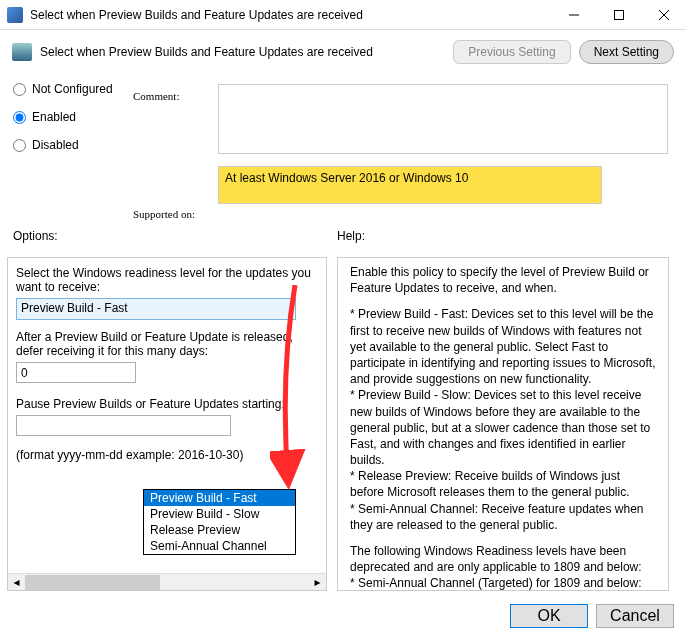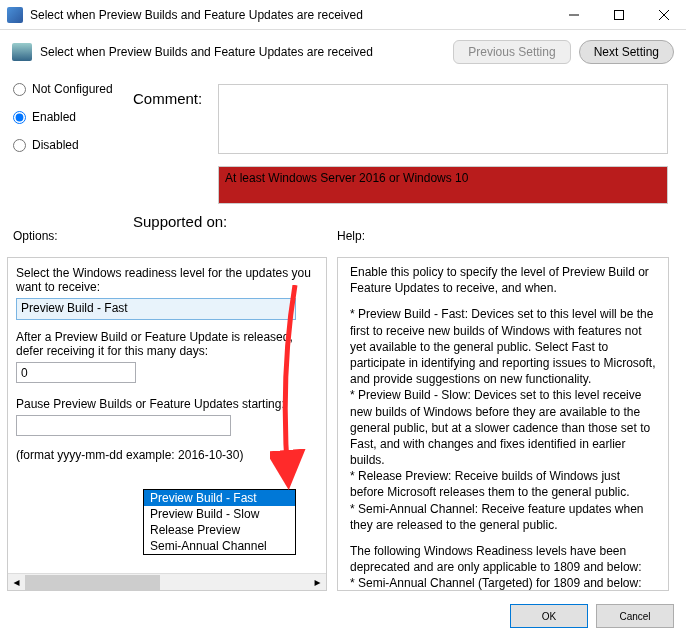--- a/index.html
+++ b/index.html
@@ -11,43 +11,43 @@
 .titlebar .win-btn svg { width: 10px; height: 10px; stroke: #000; stroke-width: 1; fill: none; }
 .header-row { display: flex; align-items: center; padding: 10px 12px 8px; gap: 8px; }
 .header-row .hdr-icon { width: 20px; height: 18px; background: linear-gradient(#9cc,#368); border-radius: 2px; }
 .header-row .hdr-text { flex: 1; font-size: 12px; }
 .header-row button { height: 24px; padding: 0 14px; border: 1px solid #adadad; background: #e1e1e1; font-size: 12px; cursor: pointer; }
 .header-row button:disabled { color: #888; border-color: #ccc; background: #efefef; border-radius: 6px; }
 .header-row button.next { background: #e1e1e1; border-radius: 12px; }
 .radio-area { position: absolute; left: 13px; top: 82px; display: flex; flex-direction: column; gap: 14px; }
 .radio-area label { display: flex; align-items: center; gap: 6px; cursor: pointer; }
 .radio-area input { width: 13px; height: 13px; }
-.label-col { position: absolute; left: 133px; top: 90px; font-size: 15px; }
+.label-col { position: absolute; left: 133px; top: 90px; font-size: 11px; font-family: Liberation Serif, serif; }
 .label-col .supp { margin-top: 106px; }
 .comment-box { position: absolute; left: 218px; top: 84px; width: 450px; height: 70px; border: 1px solid #ccc; overflow-y: scroll; background: #fff; }
-.supported-box { position: absolute; left: 218px; top: 166px; width: 450px; height: 38px; border: 1px solid #ccc; overflow-y: scroll; background: #b91c1c; padding: 4px 6px; font-size: 12px; }
+.supported-box { position: absolute; left: 218px; top: 166px; width: 384px; height: 38px; border: 1px solid #ccc; overflow-y: scroll; background: #fde047; padding: 4px 6px; font-size: 12px; }
 .opts-label { position: absolute; left: 13px; top: 229px; }
 .help-label { position: absolute; left: 337px; top: 229px; }
 .options-panel { position: absolute; left: 7px; top: 257px; width: 320px; height: 334px; border: 1px solid #ccc; background: #fff; }
 .options-inner { padding: 8px 8px; overflow: hidden; position: relative; height: 317px; }
 .options-inner .line { margin-bottom: 4px; }
 .sel-wrap { margin-top: 4px; margin-bottom: 10px; }
 .sel-wrap select, .sel-wrap .fake-select { width: 280px; height: 22px; border: 1px solid #7ab5e3; background: #e8f3fb; padding: 2px 4px; font-size: 12px; }
 .num-input { width: 120px; height: 21px; border: 1px solid #abadb3; padding: 1px 4px; font-size: 12px; }
 .txt-input { width: 215px; height: 21px; border: 1px solid #abadb3; padding: 1px 4px; font-size: 12px; }
 .dropdown-pop { position: absolute; left: 135px; top: 231px; width: 153px; border: 1px solid #000; background: #fff; font-size: 12px; z-index: 5; }
 .dropdown-pop .opt { padding: 1px 6px; cursor: pointer; }
 .dropdown-pop .opt.sel { background: #0078d7; color: #fff; }
 .hscroll { position: absolute; left: 0; bottom: 0; width: 100%; height: 17px; background: #f0f0f0; border-top: 1px solid #ddd; display: flex; align-items: center; }
 .hscroll .arr { width: 17px; height: 17px; display: flex; align-items: center; justify-content: center; cursor: pointer; }
 .hscroll .thumb { width: 135px; height: 15px; background: #cdcdcd; margin-left: 0; }
 .help-panel { position: absolute; left: 337px; top: 257px; width: 332px; height: 334px; border: 1px solid #ccc; background: #fff; overflow-y: scroll; padding: 6px 12px; font-size: 12px; line-height: 1.35; }
 .help-panel p { margin-bottom: 10px; }
 .btn-row { position: absolute; right: 12px; bottom: 8px; display: flex; gap: 8px; }
-.btn-row button { width: 78px; height: 24px; border: 1px solid #adadad; background: #e1e1e1; font-size: 10px; cursor: pointer; }
+.btn-row button { width: 78px; height: 24px; border: 1px solid #adadad; background: #e1e1e1; font-size: 16px; cursor: pointer; }
 .btn-row button.ok { border: 1px solid #0078d7; }
 .arrow-annot { position: absolute; left: 270px; top: 285px; width: 50px; height: 210px; pointer-events: none; z-index: 10; }
 </style>
 </head>
 <body>
 
 <div class="titlebar">
   <div class="app-icon"></div>
   <div class="title">Select when Preview Builds and Feature Updates are received</div>
   <div class="win-btn">

